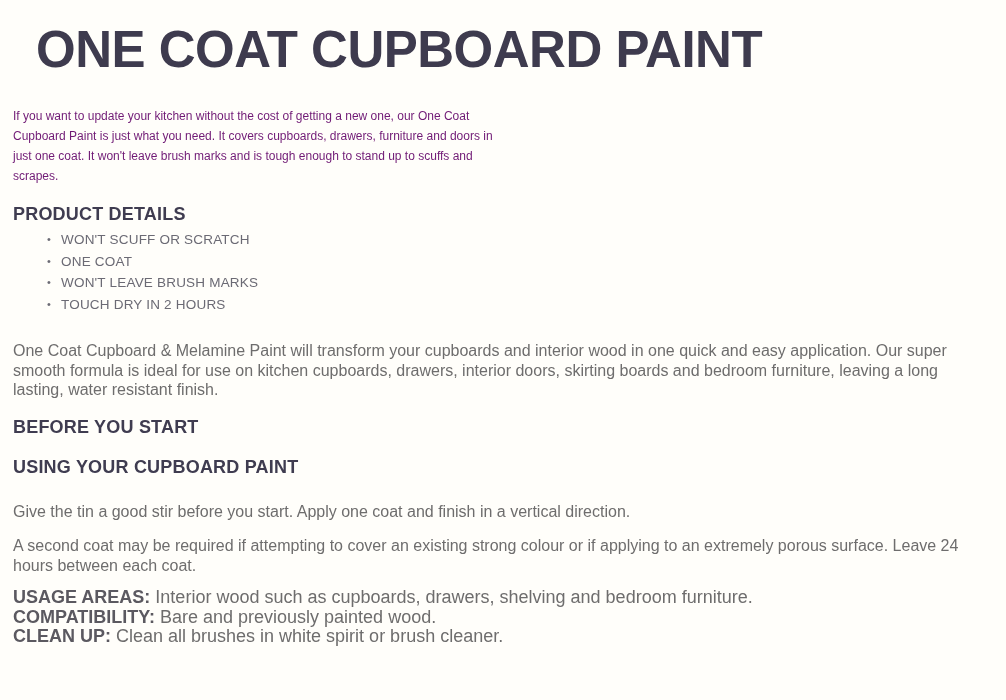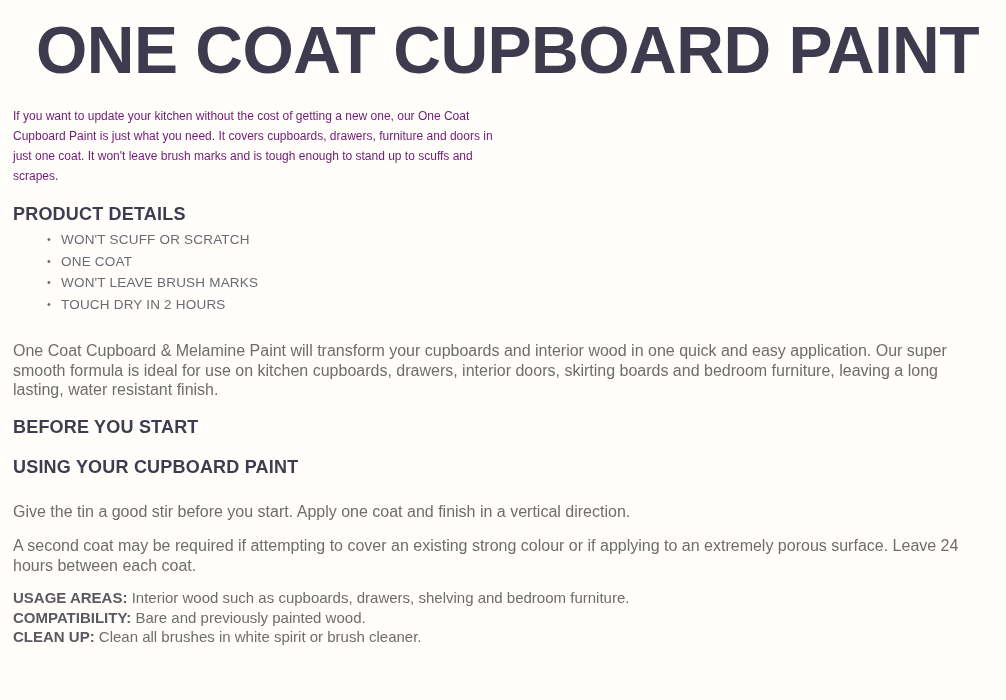--- a/index.html
+++ b/index.html
@@ -10,21 +10,21 @@
     font-family: "Liberation Sans", sans-serif;
     overflow: hidden;
   }
   .page {
     width: 1006px;
     height: 700px;
     padding: 0 24px 0 13px;
   }
   .page-title {
     margin: 24px 0 0 23px;
-    font-size: 66px;
+    font-size: 51px;
     line-height: 52px;
     font-weight: bold;
     letter-spacing: -0.5px;
     color: #3e3b4e;
     white-space: nowrap;
   }
   .intro {
     margin-top: 30px;
     width: 492px;
     font-size: 12px;
@@ -70,21 +70,21 @@
     color: #6e6d6d;
   }
   .description   { margin-top: 26px; }
   .prep-para     { margin-top: 16px; }
   .usage-para-1  { margin-top: 23px; }
   .usage-para-2  { margin-top: 15px; }
   .specs {
     margin-top: 13px;
   }
   .spec-row {
-    font-size: 15px;
+    font-size: 18px;
     line-height: 19.7px;
     color: #6e6d6d;
   }
   .spec-label {
     font-weight: bold;
     color: #5b5960;
   }
 </style>
 </head>
 <body>

